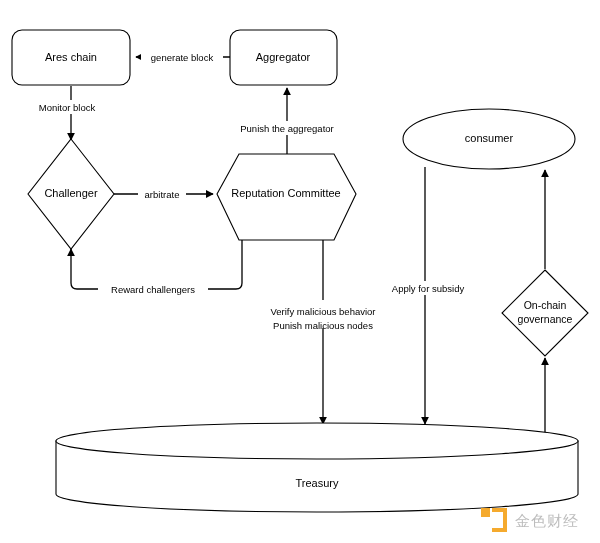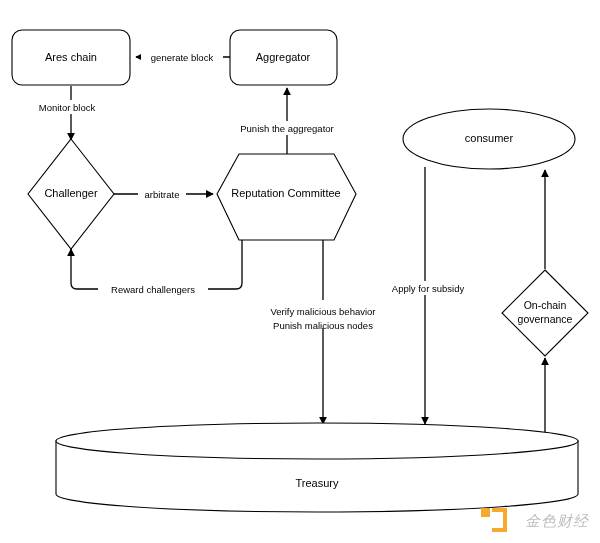--- a/index.html
+++ b/index.html
@@ -61,23 +61,22 @@
   .edge-label-bg {
     fill: #ffffff;
   }
   
   #watermark {
     position: absolute;
     left: 481px;
     top: 508px;
     display: flex;
     align-items: center;
-    gap: 18px;
+    gap: 8px;
     opacity: 0.95;
-    font-style: italic;
   }
   #watermark .wm-logo {
     position: relative;
     width: 26px;
     height: 26px;
   }
   #watermark .wm-sq {
     position: absolute;
     left: 0;
     top: 0;

